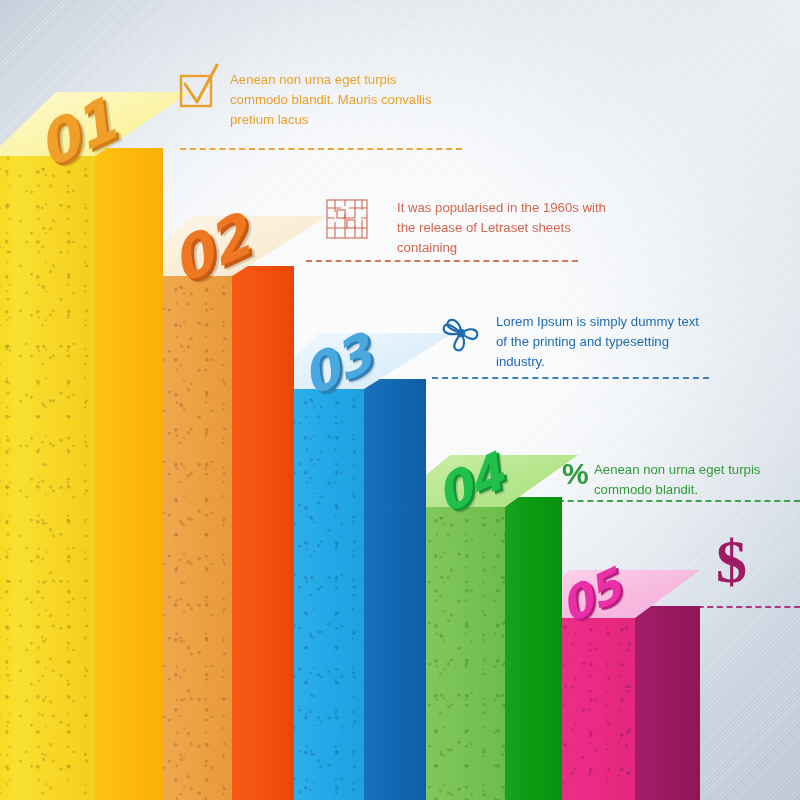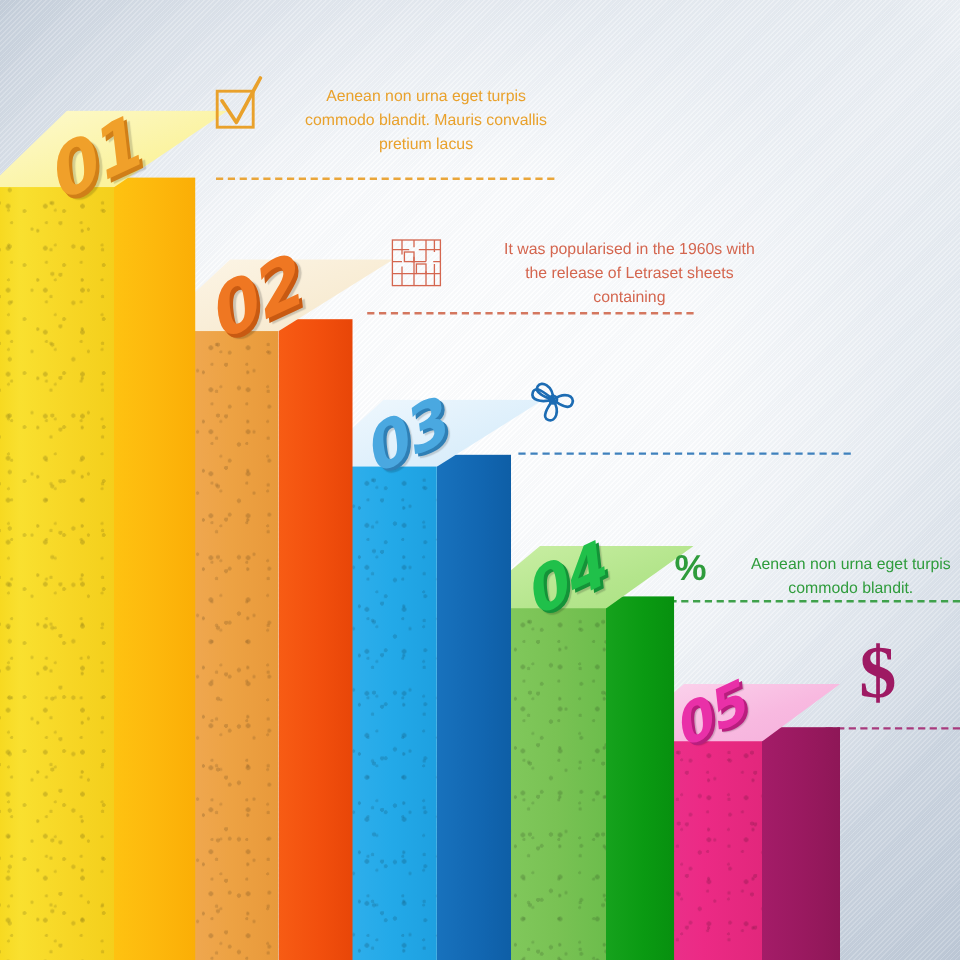--- a/index.html
+++ b/index.html
@@ -43,21 +43,21 @@
   .face-top{position:absolute;}
   .bar-num{
     position:absolute;font-weight:bold;font-style:italic;
     font-family:"DejaVu Sans", sans-serif;
     letter-spacing:-1px;line-height:1;white-space:nowrap;
     transform:rotate(-25deg) skewX(-8deg);
     z-index:6;
   }
 
   
-  .callout{position:absolute;text-align:center;}
+  .callout{position:absolute;}
   .co-text{position:absolute;font-size:13.2px;line-height:20px;white-space:pre-line;}
   .co-icon{position:absolute;}
   .dash{position:absolute;height:0;border-top:2px dashed #000;}
 
   .dollar{position:absolute;font-family:"Liberation Serif", serif;font-weight:bold;
           font-size:62px;line-height:1;color:#9e1a63;}
 </style>
 </head>
 <body>
 
@@ -174,20 +174,23 @@
       <svg width="46" height="44" viewBox="0 0 46 44">
         <g fill="none" stroke="#1d6cb3" stroke-width="2.2" stroke-linejoin="round">
           <path d="M23 21 C23 9, 13 5, 10 10 C7 15, 16 19, 23 21 Z"></path>
           <path d="M23 21 C33 14, 41 18, 39 24 C37 30, 29 26, 23 21 Z"></path>
           <path d="M23 21 C29 31, 25 40, 19 38 C13 36, 18 28, 23 21 Z"></path>
           <path d="M23 21 C12 24, 4 21, 6 15 C8 9, 16 15, 23 21 Z"></path>
           <circle cx="23" cy="21" r="3.2"></circle>
         </g>
       </svg>
     </div>
+    <div class="co-text" style="left:58px;top:4px;width:262px;color:#1d6cb3;">Lorem Ipsum is simply dummy text
+of the printing and typesetting
+industry.</div>
   </div>
 
   <div class="callout" style="left:562px;top:456px;width:250px;height:48px;z-index:60;">
     <div class="co-icon" style="left:0;top:0;font-size:30px;font-weight:bold;color:#2f9c3c;font-family:'Liberation Sans',sans-serif;line-height:36px;">%</div>
     <div class="co-text" style="left:32px;top:4px;width:230px;color:#2f9c3c;">Aenean non urna eget turpis
 commodo blandit.</div>
   </div>
 
   <div class="callout" style="left:716px;top:530px;width:70px;height:76px;z-index:60;">
     <div class="dollar" style="left:0;top:0;">$</div>

